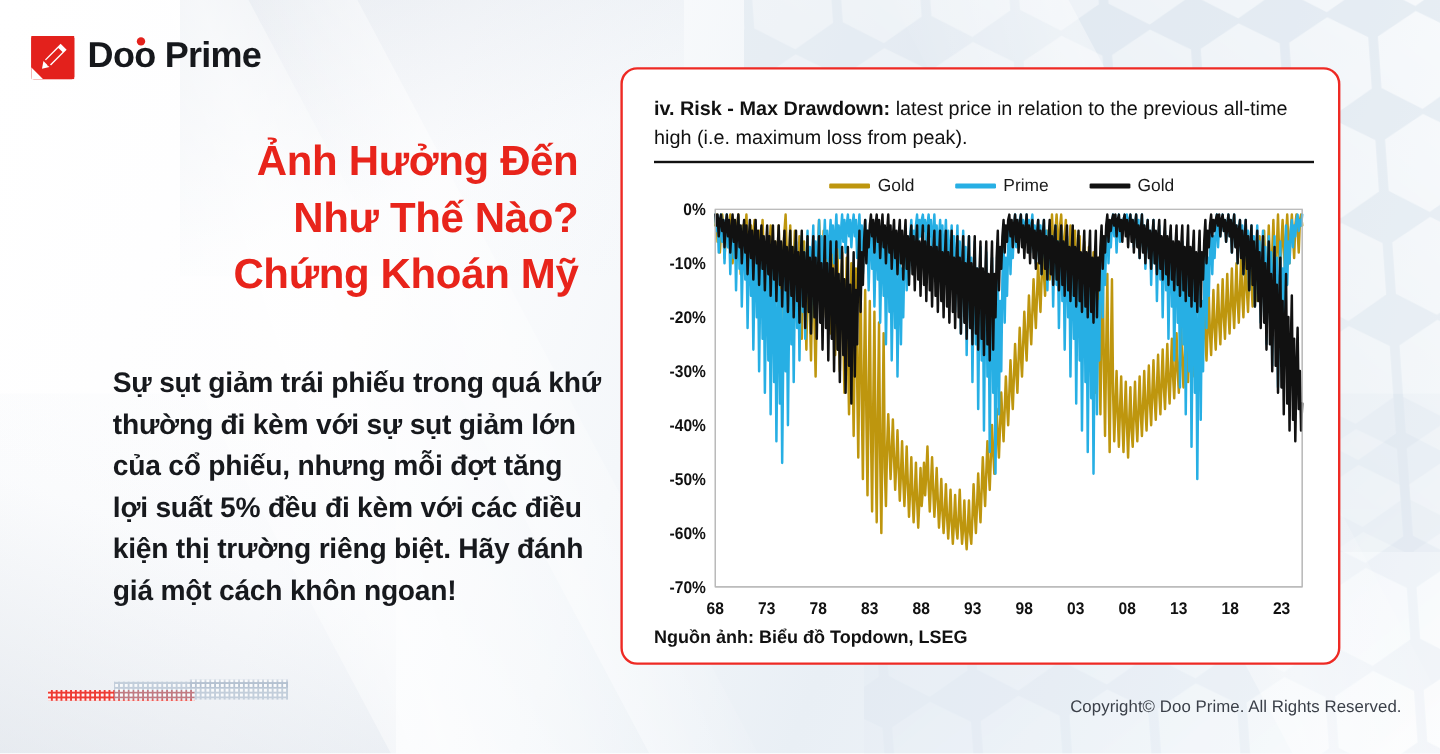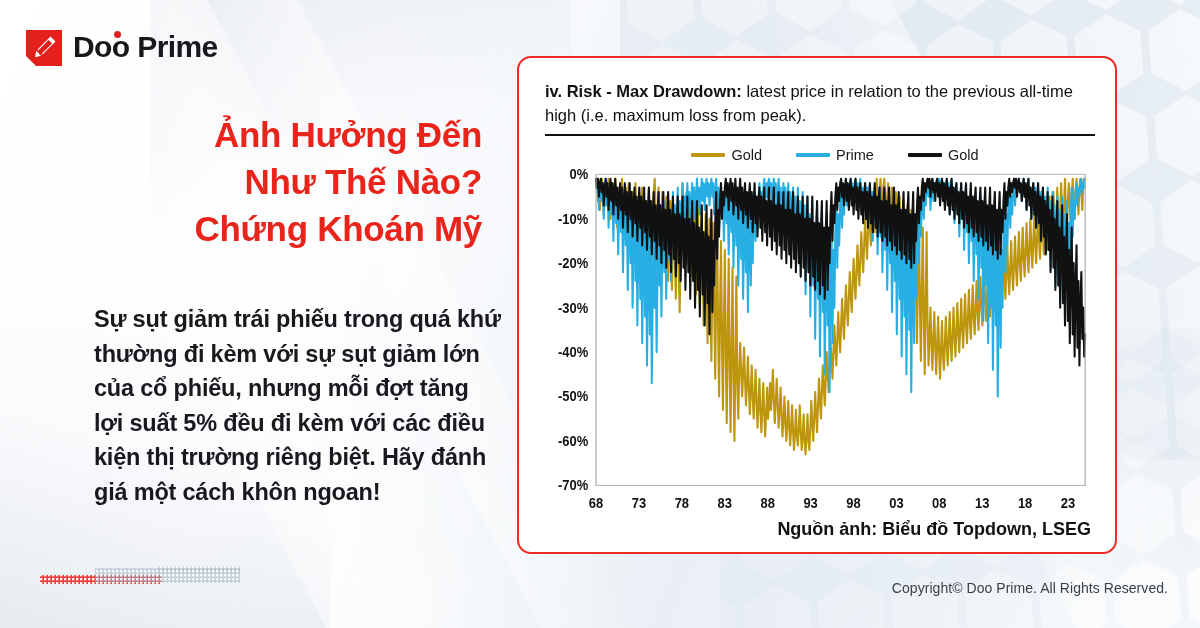--- a/index.html
+++ b/index.html
@@ -185,22 +185,22 @@
   }
 
   .plot-wrap {
     position: relative;
     flex: 1;
     margin-top: 2px;
   }
   .plot-svg { display: block; width: 100%; height: 100%; }
 
   .source-note {
-    text-align: right;
-    font-size: 18px;
+    text-align: left;
+    font-size: 15px;
     font-weight: 700;
     color: #111;
     padding-right: 4px;
     margin-top: 2px;
   }
 
   
   .copyright {
     position: absolute;
     right: 32px; bottom: 32px;

